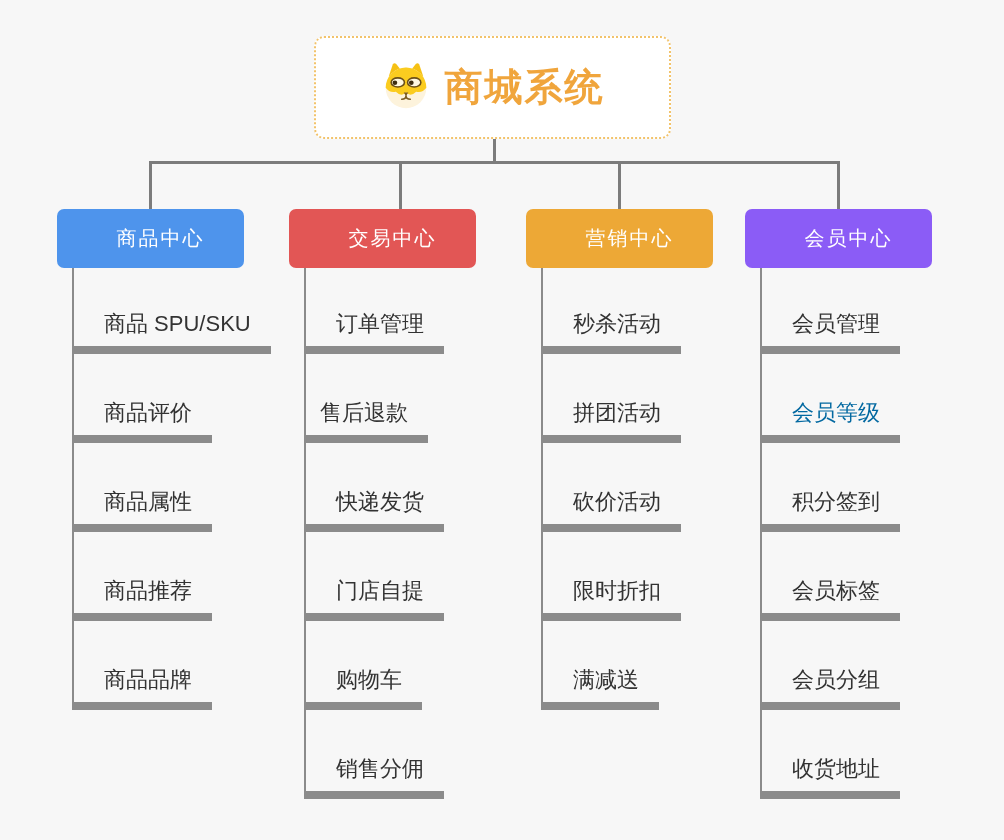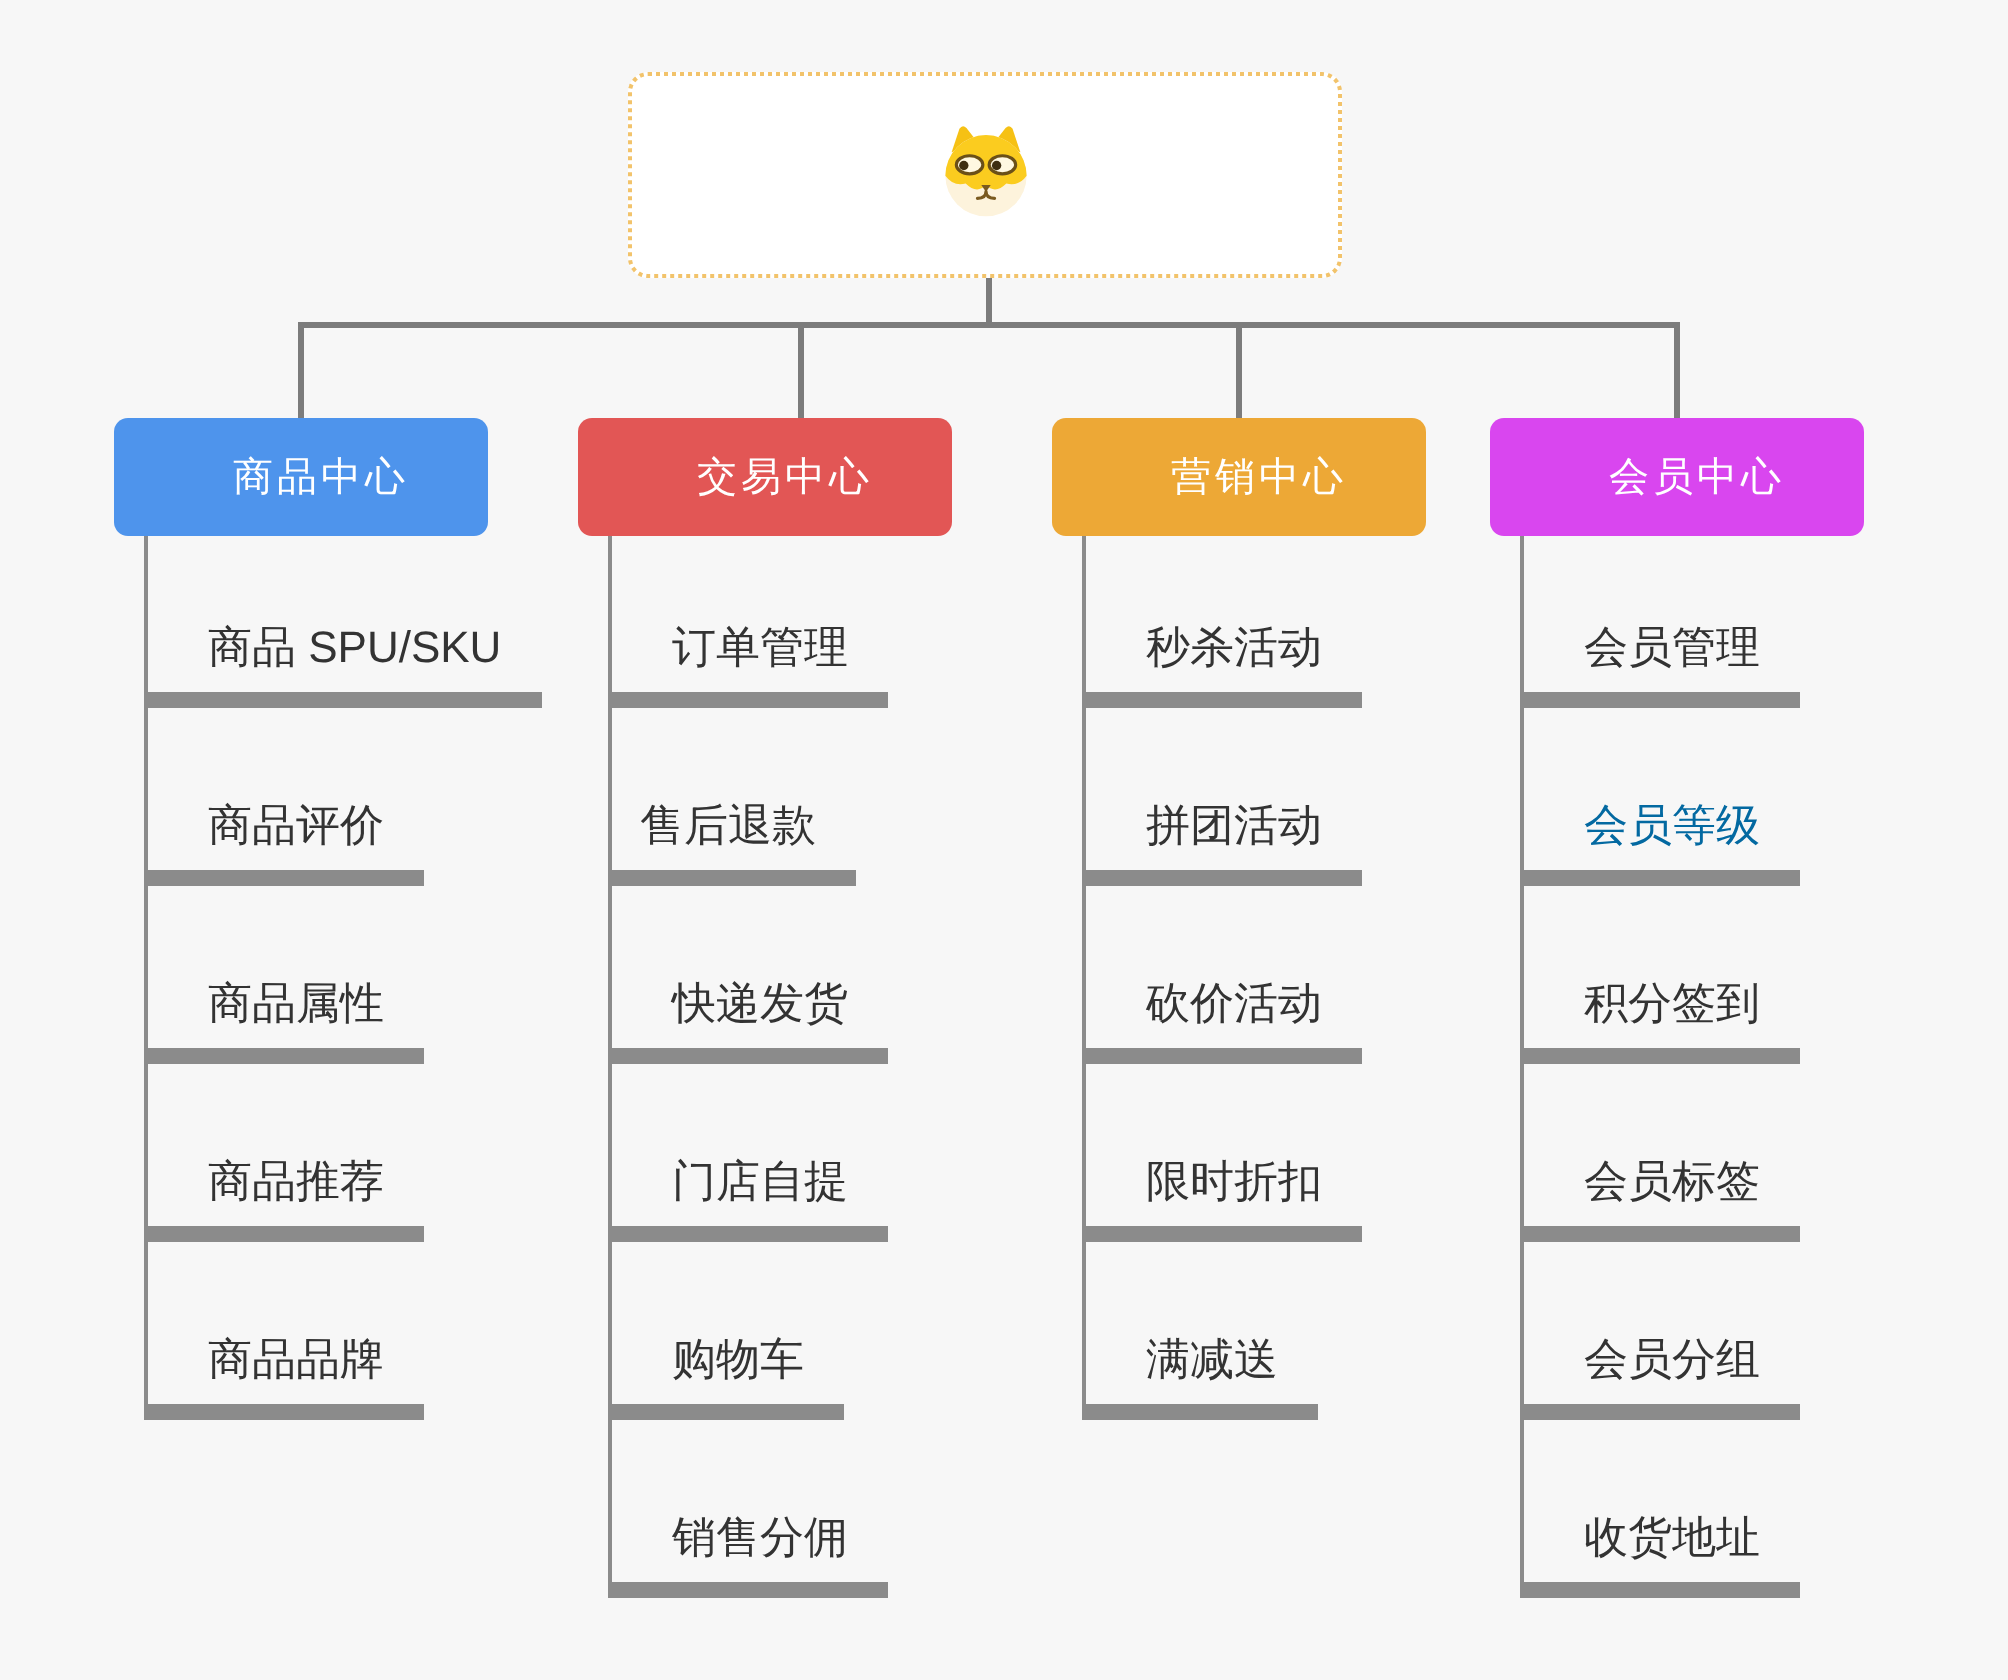--- a/index.html
+++ b/index.html
@@ -48,20 +48,21 @@
         <circle cx="32" cy="33" r="26" fill="#fdf3dc"></circle>
         <path d="M6 33 a26 26 0 0 1 52 0 q-5 7 -13 5 q-7 7 -13 1 q-6 6 -13 -1 q-8 2 -13 -5 z" fill="#fbcc1f"></path>
         <ellipse cx="21.5" cy="26" rx="8.5" ry="5.8" fill="#fff8e1" stroke="#6b5018" stroke-width="2"></ellipse>
         <ellipse cx="42.5" cy="26" rx="8.5" ry="5.8" fill="#fff8e1" stroke="#6b5018" stroke-width="2"></ellipse>
         <circle cx="17.8" cy="26.5" r="3" fill="#3e2e10"></circle>
         <circle cx="38.8" cy="26.5" r="3" fill="#3e2e10"></circle>
         <path d="M29 39 h6 l-3 4.5 z" fill="#7a5a20"></path>
         <path d="M32 43 q0 4.5 -5.5 4.5 M32 43 q0 4.5 5.5 4.5" stroke="#7a5a20" stroke-width="2" fill="none" stroke-linecap="round"></path>
       </svg>
     </span>
+    <span id="root-title" style="color: rgb(240, 165, 60);">商城系统</span>
   </div>
 
   <div class="conn" style="left: 493px; top: 139px; width: 3px; height: 23px; background: rgb(124, 124, 124);"></div>
   <div class="conn" style="left: 149px; top: 161px; width: 691px; height: 3px; background: rgb(124, 124, 124);"></div>
 
 <div class="conn" style="left: 149px; top: 161px; width: 3px; height: 48px; background: rgb(124, 124, 124);"></div>
     <div class="branch" style="left: 57px;">
       <div class="branch-header" style="background: rgb(78, 148, 236);">商品中心</div>
       <div class="branch-items" style="border-left-color: rgb(139, 139, 139);">
         <div class="item">
@@ -121,21 +122,21 @@
         <div class="item">
           <span class="item-label" style="border-bottom-color: rgb(139, 139, 139); color: rgb(51, 51, 51);">限时折扣</span>
         </div>
         <div class="item">
           <span class="item-label" style="border-bottom-color: rgb(139, 139, 139); color: rgb(51, 51, 51);">满减送</span>
         </div>
       </div>
     </div>
   <div class="conn" style="left: 837px; top: 161px; width: 3px; height: 48px; background: rgb(124, 124, 124);"></div>
     <div class="branch" style="left: 745px;">
-      <div class="branch-header" style="background: #d946ef;">会员中心</div>
+      <div class="branch-header" style="background: #8b5cf6;">会员中心</div>
       <div class="branch-items" style="border-left-color: rgb(139, 139, 139);">
         <div class="item">
           <span class="item-label" style="border-bottom-color: rgb(139, 139, 139); color: rgb(51, 51, 51);">会员管理</span>
         </div>
         <div class="item">
           <span class="item-label" style="border-bottom-color: rgb(139, 139, 139); color: #0369a1;">会员等级</span>
         </div>
         <div class="item">
           <span class="item-label" style="border-bottom-color: rgb(139, 139, 139); color: rgb(51, 51, 51);">积分签到</span>
         </div>

